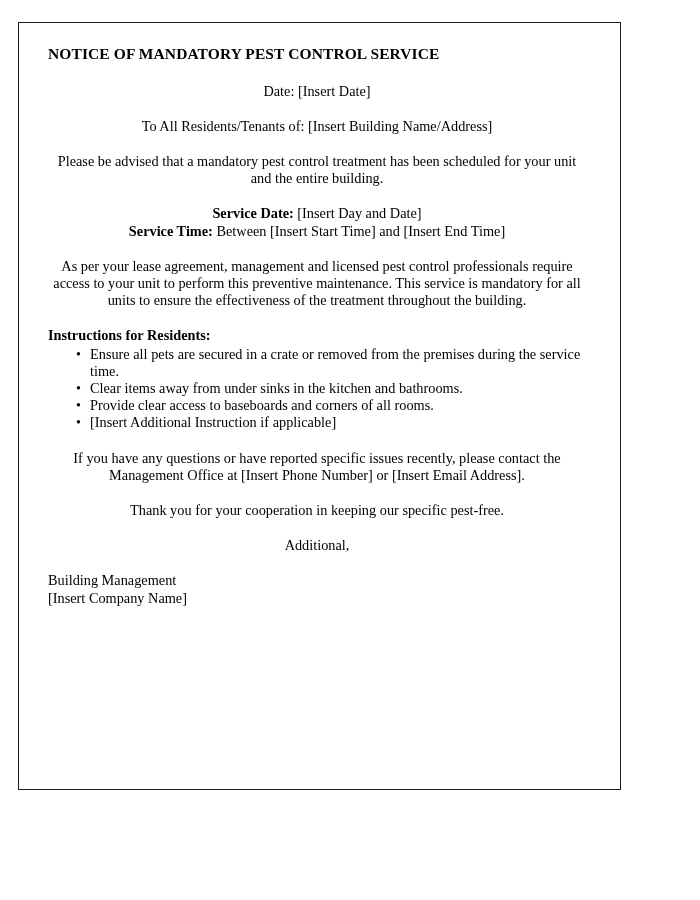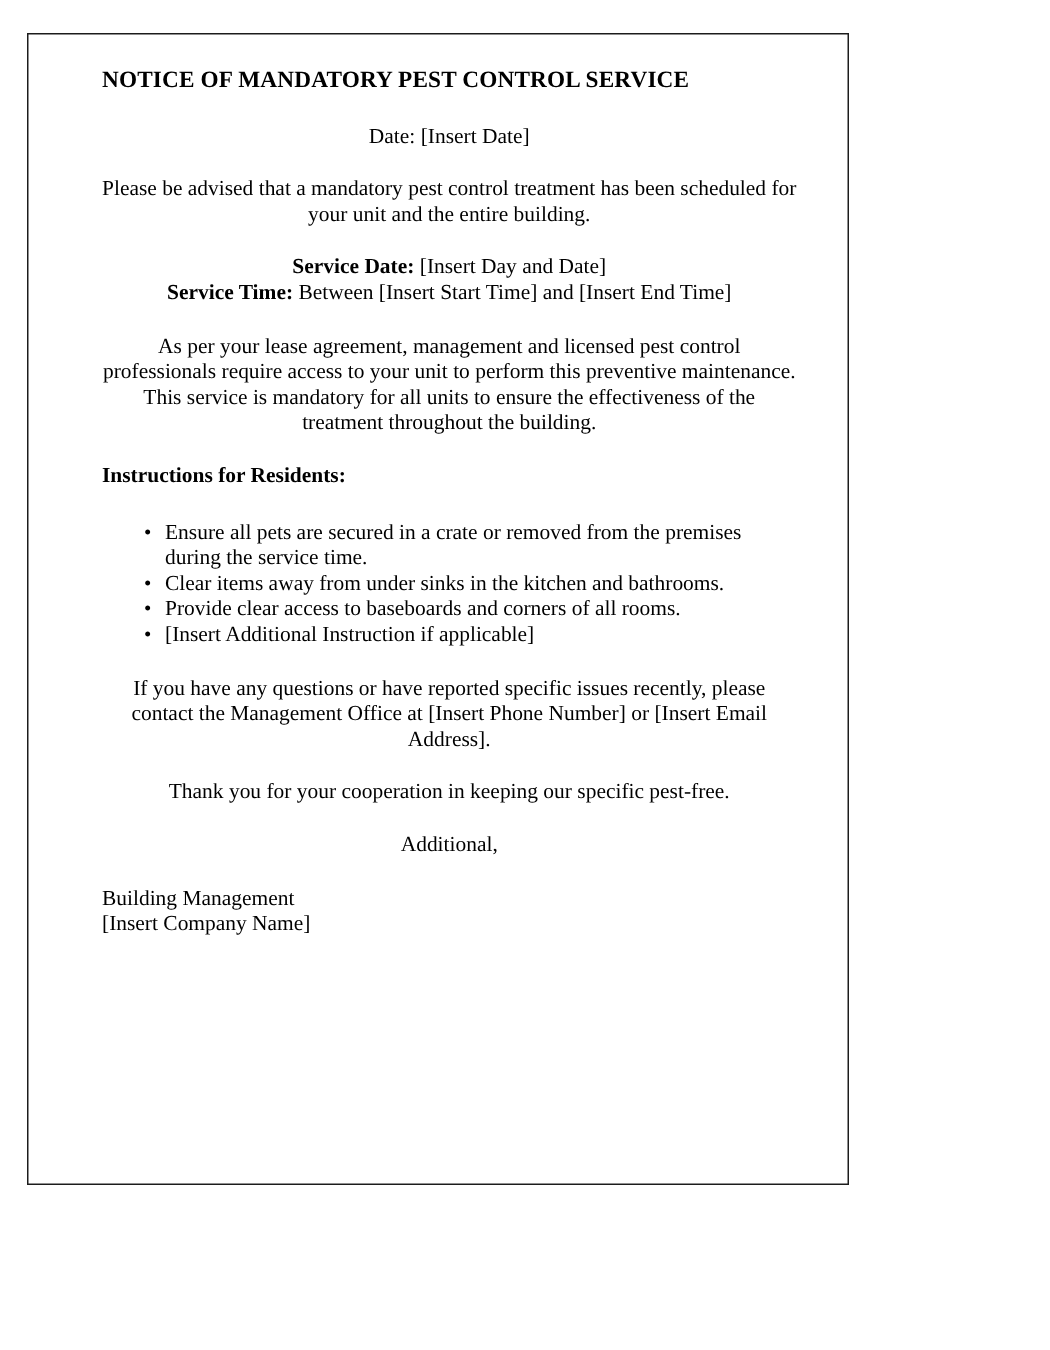--- a/index.html
+++ b/index.html
@@ -11,26 +11,25 @@
     width: 700px;
     height: 900px;
     font-family: "Liberation Serif", "DejaVu Serif", serif;
     color: #000000;
     overflow: hidden;
   }
   .page-frame {
     position: absolute;
     left: 18px;
     top: 22px;
-    width: 548px;
+    width: 603px;
     height: 768px;
     border: 1.5px solid #1c1c1c;
     box-sizing: border-box;
     background: #ffffff;
-    padding-left: 20px;
   }
   .doc-body {
     padding: 22px 34px 0 29px;
   }
   .doc-title {
     font-size: 15.5px;
     font-weight: bold;
     letter-spacing: 0.1px;
     margin: 0 0 19px 0;
     line-height: 1.2;
@@ -47,21 +46,21 @@
   .para-group {
     margin: 0 0 18px 0;
   }
   .label-bold {
     font-weight: bold;
   }
   .section-heading {
     font-size: 14.3px;
     font-weight: bold;
     line-height: 17.2px;
-    margin: 0 0 20px 0;
+    margin: 0 0 1px 0;
   }
   ul.instruction-list {
     margin: 0 0 18px 0;
     padding: 0 0 0 42px;
     list-style: none;
   }
   ul.instruction-list li {
     font-size: 14.3px;
     line-height: 17.2px;
     position: relative;
@@ -87,20 +86,21 @@
 </head>
 <body>
 
 <div class="page-frame">
   <div class="doc-body">
 
     <h1 class="doc-title">NOTICE OF MANDATORY PEST CONTROL SERVICE</h1>
 
     <p class="para">Date: [Insert Date]</p>
 
+    <p class="para">To All Residents/Tenants of: [Insert Building Name/Address]</p>
 
     <p class="para">Please be advised that a mandatory pest control treatment has been scheduled for your unit and the entire building.</p>
 
     <div class="para-group">
       <p class="para tight">
         <span class="label-bold">Service Date:</span>
         <span>[Insert Day and Date]</span>
       </p>
       <p class="para tight">
         <span class="label-bold">Service Time:</span>

